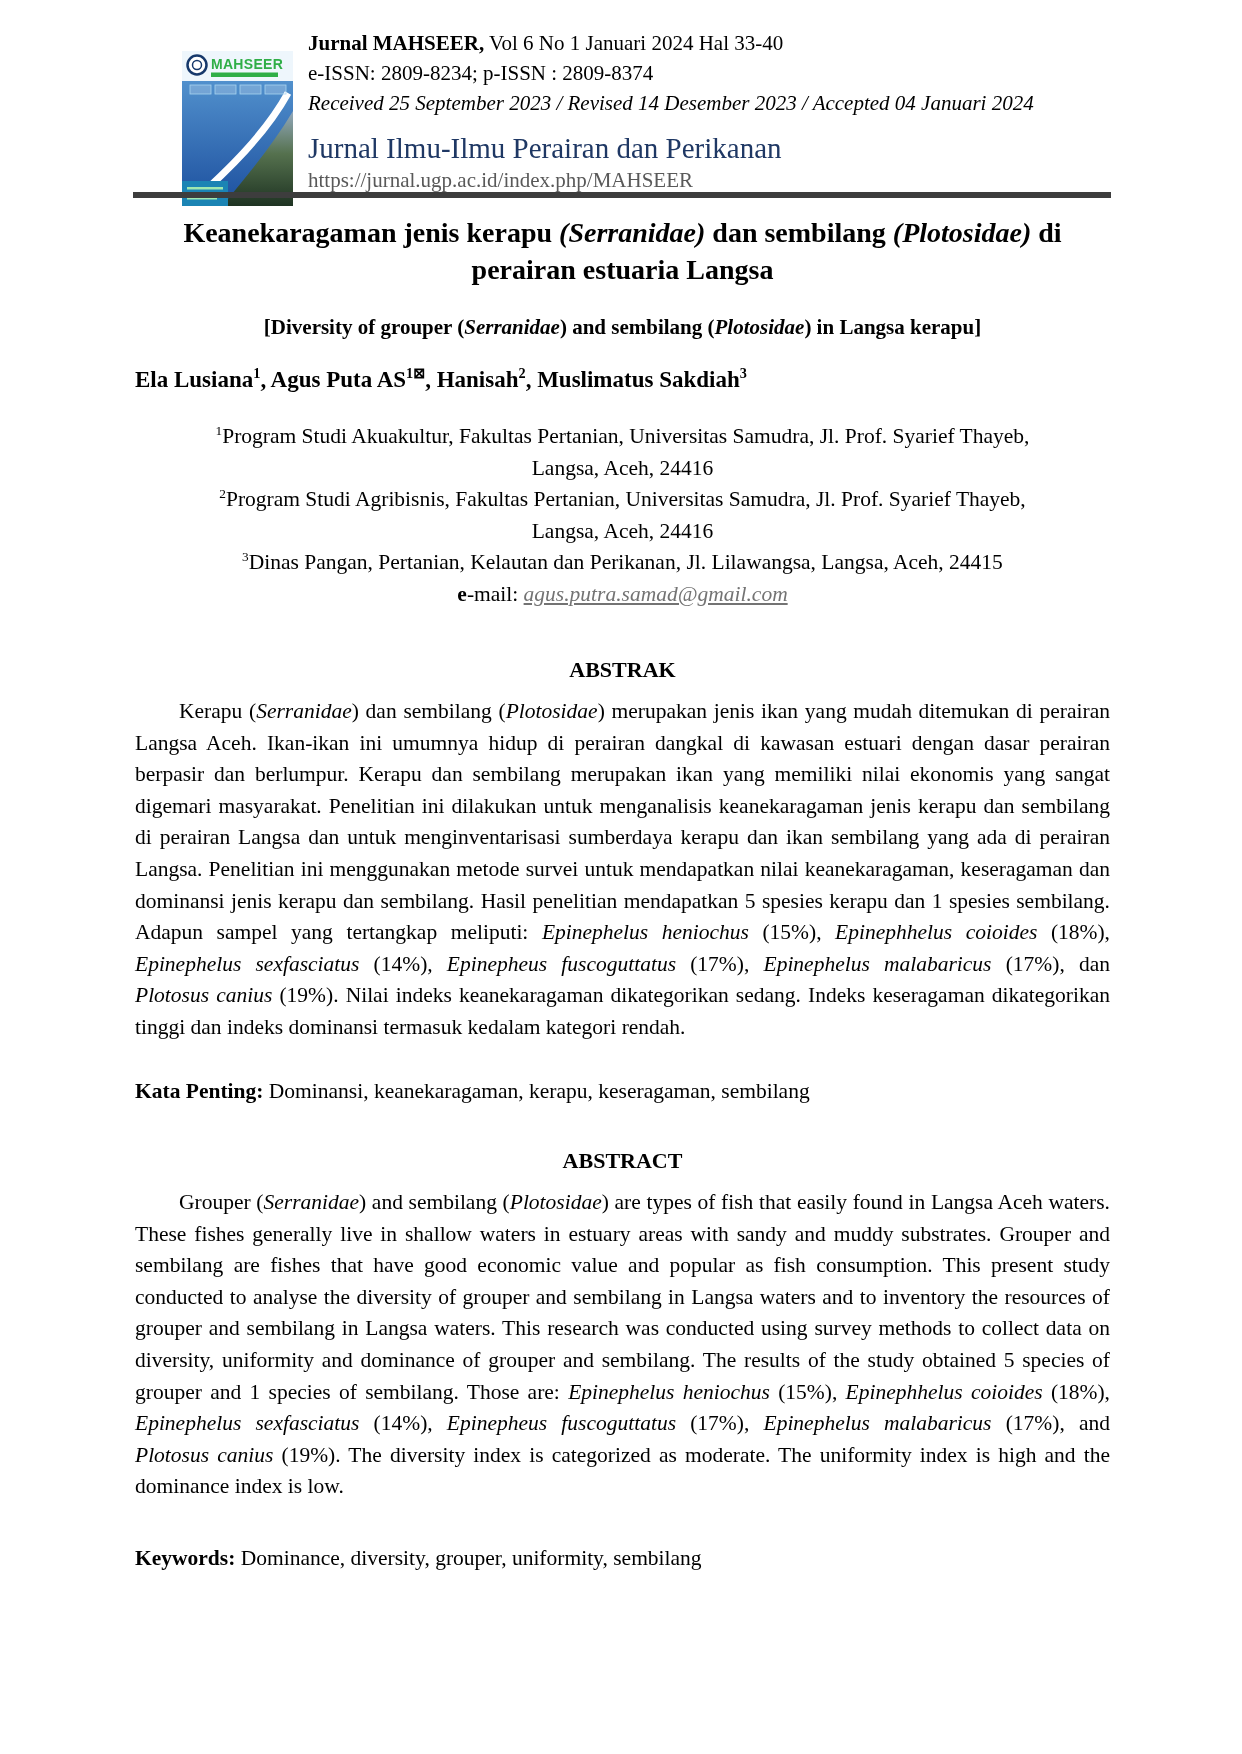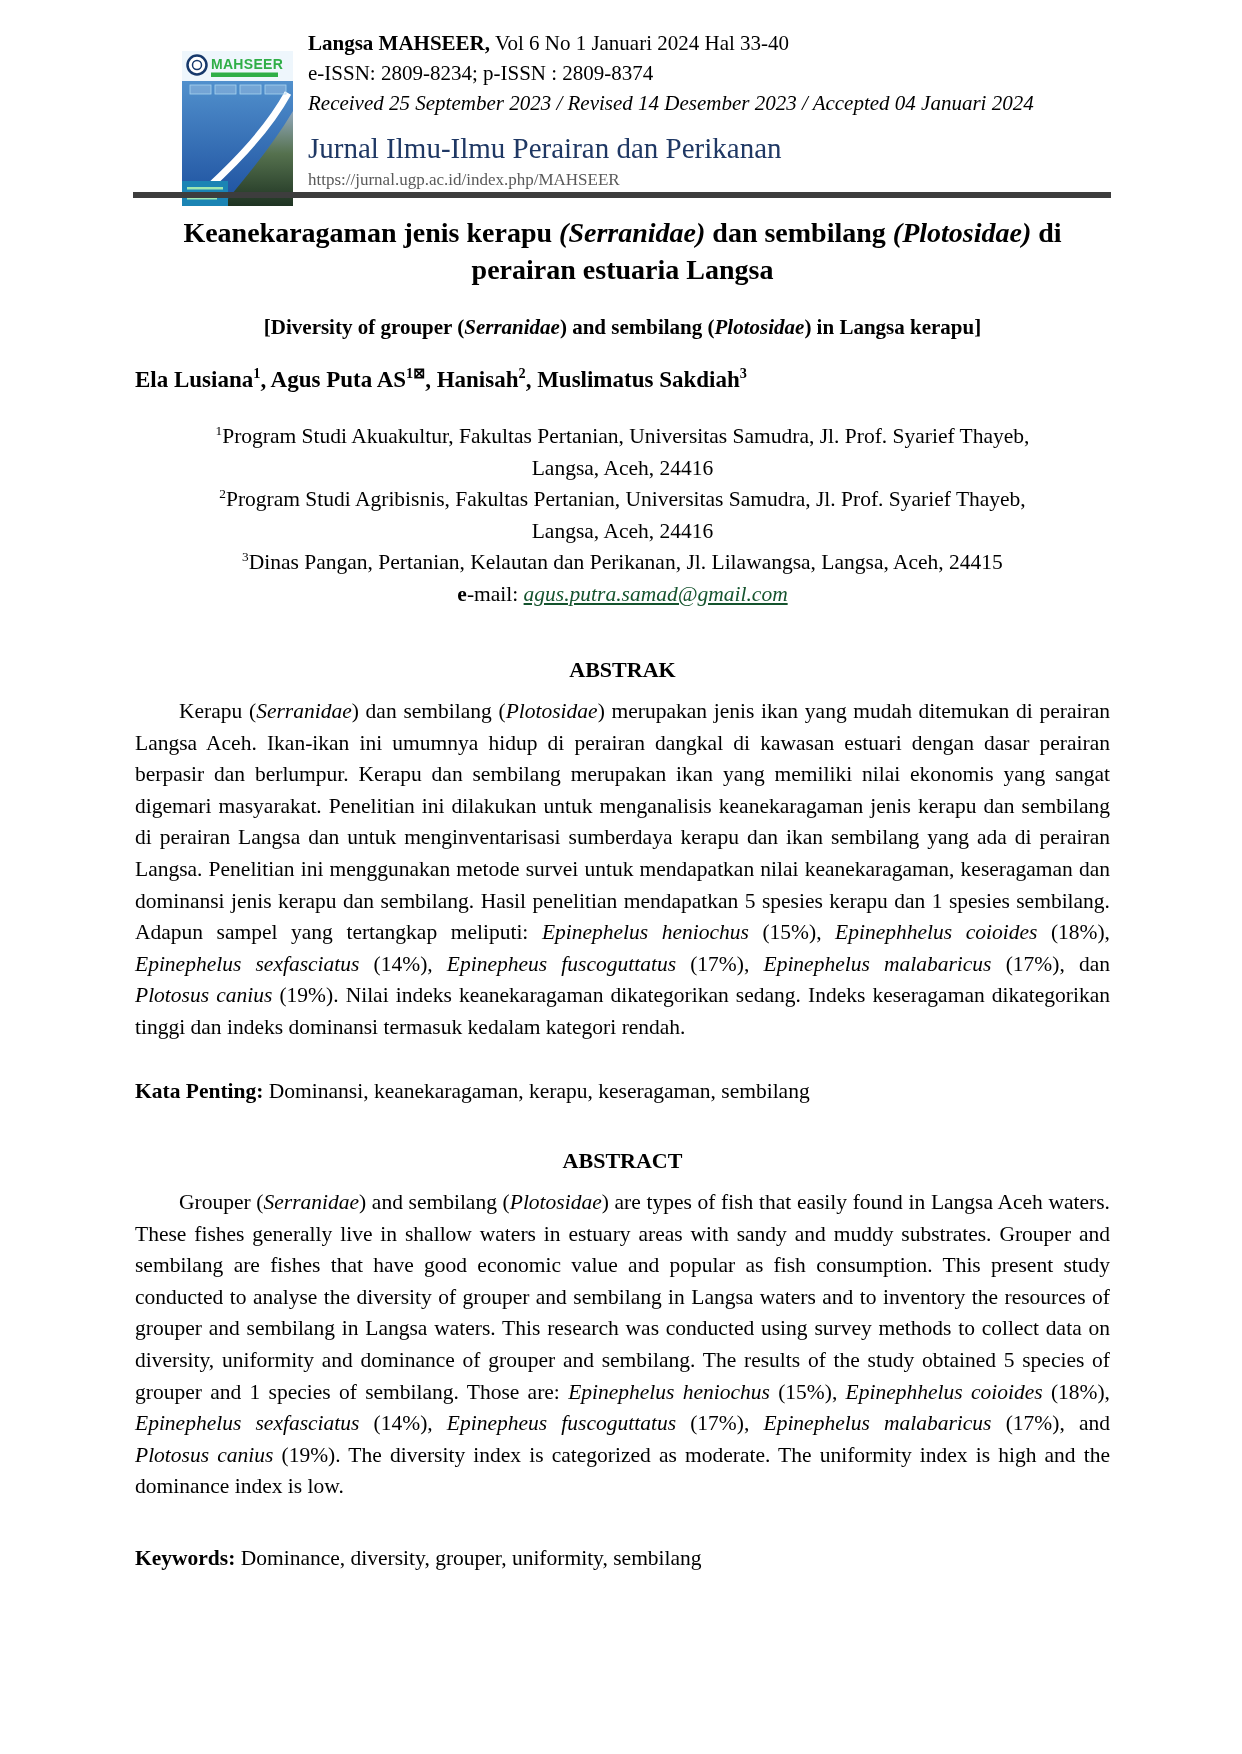--- a/index.html
+++ b/index.html
@@ -6,39 +6,39 @@
   .page{position:relative;width:1242px;height:1754px;background:#ffffff;
         font-family:"Liberation Serif", serif;color:#000;overflow:hidden;}
 
   
   .logo{position:absolute;left:182px;top:51px;width:111px;height:155px;}
   .logo svg{display:block;width:100%;height:100%;}
   .header-meta{position:absolute;left:308px;top:28px;width:810px;}
   .h-small{margin:0;font-size:21px;line-height:30px;}
   .h-dates{font-style:italic;}
   .h-name{margin:12px 0 0;font-size:29px;line-height:36px;color:#1f3864;font-weight:normal;}
-  .h-url{margin:0;font-size:17px;line-height:28px;color:#595959;}
+  .h-url{margin:0;font-size:21px;line-height:28px;color:#595959;}
   .rule{position:absolute;left:133px;top:192px;width:978px;height:6px;background:#3d3d3d;}
 
   
   .content{position:absolute;left:135px;top:198px;width:975px;}
   .title-id{margin:16px 0 0;font-size:28px;line-height:37px;font-weight:bold;text-align:center;}
   .title-en{margin:26px 0 0;font-size:21px;line-height:27px;font-weight:bold;text-align:center;}
   .authors{margin:24px 0 0;font-size:23px;line-height:30px;font-weight:bold;text-align:left;}
   .affs{margin:26px 0 0;font-size:21.5px;line-height:31.5px;text-align:center;}
   .sec-heading{margin:46px 0 0;font-size:22px;line-height:28px;font-weight:bold;text-align:center;}
   .para{margin:12px 0 0;font-size:21.5px;line-height:31.6px;text-align:justify;text-indent:44px;}
   .kw-line{margin:32px 0 0;font-size:21.5px;line-height:31.5px;text-align:left;}
   .kw-line2{margin:40px 0 0;font-size:21.5px;line-height:31.5px;text-align:left;}
   .sec-heading.second{margin-top:40px;}
 
   sup{font-size:0.62em;line-height:0;}
   .i{font-style:italic;}
   .b{font-weight:bold;}
-  .email-link{color:#14532d;font-style:italic;text-decoration:underline;cursor:pointer;}
+  .email-link{color:#737373;font-style:italic;text-decoration:underline;cursor:pointer;}
 </style>
 </head>
 <body>
 
 <div class="page">
 
   <header>
 
     <div class="logo">
       <svg viewBox="0 0 111 155" xmlns="http://www.w3.org/2000/svg">
@@ -70,21 +70,21 @@
         <rect x="0" y="130" width="46" height="25" fill="#1b84b4"></rect>
         <g fill="#9fe8b0">
           <rect x="5" y="136" width="36" height="2.5"></rect>
             <rect x="5" y="141" width="36" height="2.5"></rect>
             <rect x="5" y="146" width="30" height="2.5"></rect>
         </g>
       </svg>
     </div>
 
     <div class="header-meta">
-      <p class="h-small"><span class="b">Langsa MAHSEER,</span><span> Vol 6 No 1 Januari 2024 Hal 33-40</span></p>
+      <p class="h-small"><span class="b">Jurnal MAHSEER,</span><span> Vol 6 No 1 Januari 2024 Hal 33-40</span></p>
       <p class="h-small">e-ISSN: 2809-8234; p-ISSN : 2809-8374</p>
       <p class="h-small h-dates">Received 25 September 2023 / Revised 14 Desember 2023 / Accepted 04 Januari 2024</p>
       <h2 class="h-name">Jurnal Ilmu-Ilmu Perairan dan Perikanan</h2>
       <p class="h-url">https://jurnal.ugp.ac.id/index.php/MAHSEER</p>
     </div>
 
     <div class="rule"></div>
   </header>
 
   <main class="content">

